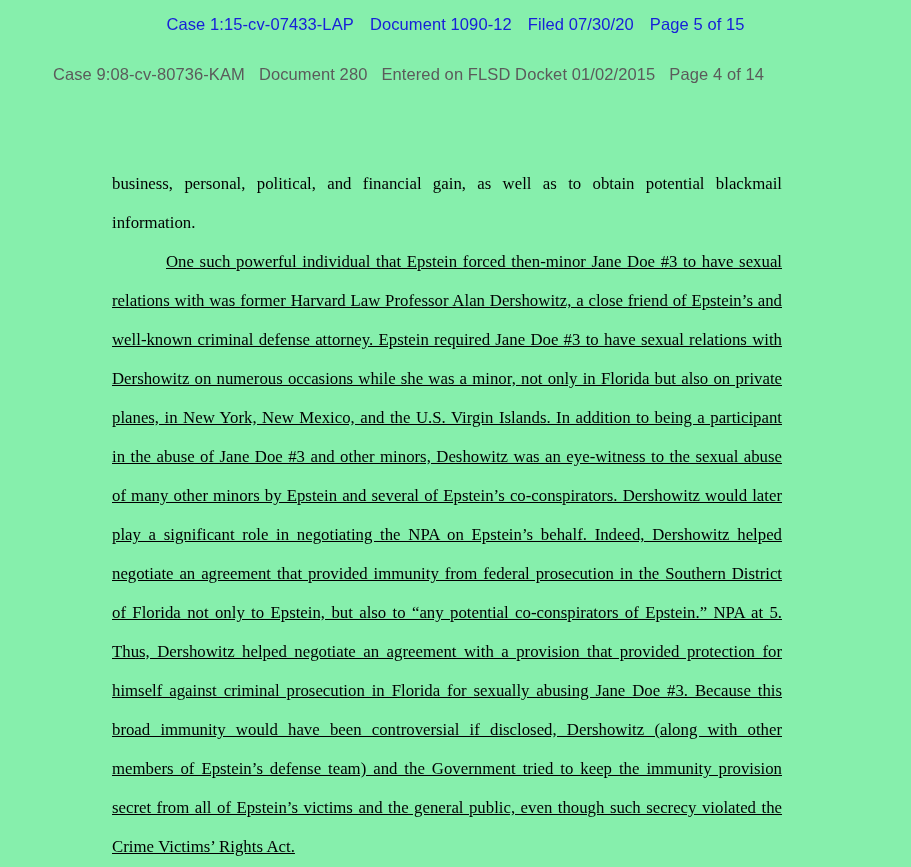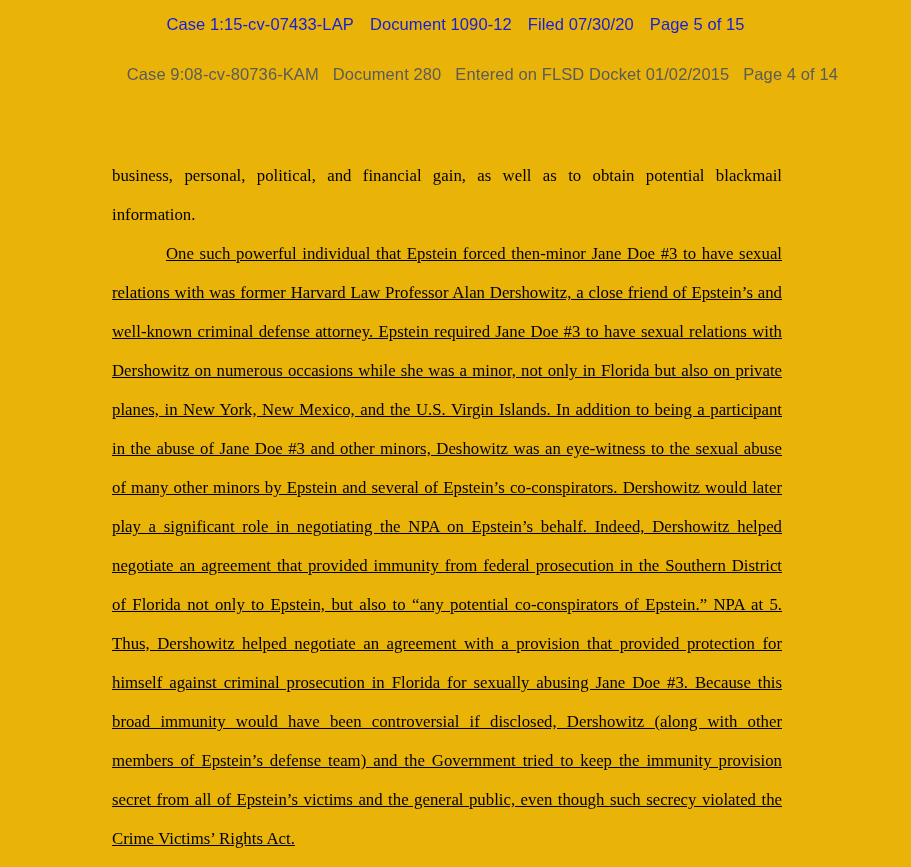--- a/index.html
+++ b/index.html
@@ -13,21 +13,21 @@
     font-family: "Liberation Serif", serif;
     color: #000000;
     position: relative;
     overflow: hidden;
   }
 
   .page {
     position: relative;
     width: 911px;
     height: 867px;
-    background: #eab308;
+    background: #86efac;
   }
 
   
   .ecf-stamp-top {
     position: absolute;
     top: 15px;
     left: 0;
     width: 911px;
     text-align: center;
     font-family: "Liberation Sans", sans-serif;
@@ -41,39 +41,38 @@
   }
   .ecf-stamp-top .seg:last-child {
     margin-right: 0;
   }
 
   .ecf-stamp-second {
     position: absolute;
     top: 65px;
     left: 0;
     width: 817px;
-    text-align: right;
+    text-align: center;
     font-family: "Liberation Sans", sans-serif;
     font-size: 16.5px;
     color: #5b5b5b;
     letter-spacing: 0.1px;
     white-space: nowrap;
-    margin-left: 21px;
   }
   .ecf-stamp-second .seg {
     margin-right: 14px;
   }
   .ecf-stamp-second .seg:last-child {
     margin-right: 0;
   }
 
   
   .doc-body {
     position: absolute;
-    top: 156px;
+    top: 164px;
     left: 112px;
     width: 670px;
   }
 
   .para {
     font-size: 16.8px;
     line-height: 39px;
     text-align: justify;
     text-justify: inter-word;
     margin: 0;

